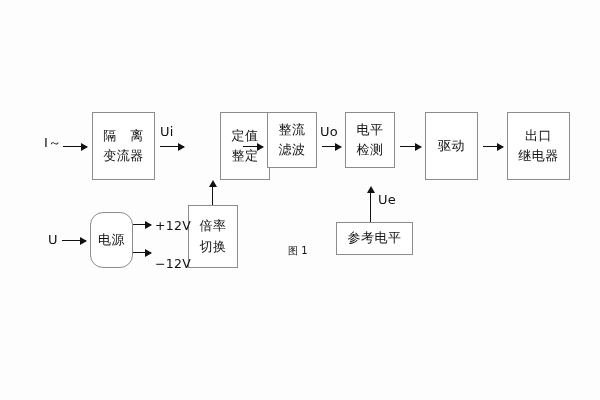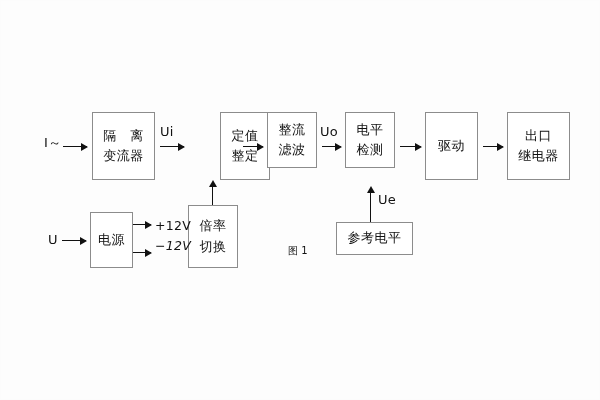--- a/index.html
+++ b/index.html
@@ -120,42 +120,42 @@
 
   <div class="box single" style="left:425px; top:112px; width:53px; height:68px;">
     <span class="ln">驱动</span>
   </div>
 
   <div class="box" style="left:507px; top:112px; width:63px; height:68px;">
     <span class="ln">出口</span>
     <span class="ln">继电器</span>
   </div>
 
-  <div class="box single" style="left:90px; top:212px; width:43px; height:56px;">
+  <div class="box single" style="left:90px; top:212px; width:43px; height:56px;border-radius:13px;">
     <span class="ln">电源</span>
   </div>
 
   <div class="box" style="left:188px; top:205px; width:50px; height:63px;">
     <span class="ln">倍率</span>
     <span class="ln">切换</span>
   </div>
 
   <div class="box single" style="left:336px; top:222px; width:77px; height:33px;">
     <span class="ln">参考电平</span>
   </div>
 
   <div class="label" style="left:44px; top:134px;">I～</div>
   <div class="label" style="left:48px; top:232px;">U</div>
 
   <div class="label" style="left:160px; top:124px;">Ui</div>
   <div class="label" style="left:320px; top:124px;">Uo</div>
   <div class="label" style="left:378px; top:192px;">Ue</div>
 
   <div class="label small" style="left:155px; top:218px;">+12V</div>
-  <div class="label small" style="left:155px; top:238px;font-style:italic;">−12V</div>
+  <div class="label small" style="left:155px; top:256px;">−12V</div>
 
   <div class="harrow" style="left:63px; top:146px; width:24px;"></div>
   <div class="harrow" style="left:160px; top:146px; width:24px;"></div>
   <div class="harrow" style="left:243px; top:146px; width:20px;"></div>
   <div class="harrow" style="left:322px; top:146px; width:19px;"></div>
   <div class="harrow" style="left:400px; top:146px; width:21px;"></div>
   <div class="harrow" style="left:483px; top:146px; width:20px;"></div>
 
   <div class="harrow" style="left:62px; top:240px; width:24px;"></div>
   <div class="harrow" style="left:133px; top:224px; width:18px;"></div>

